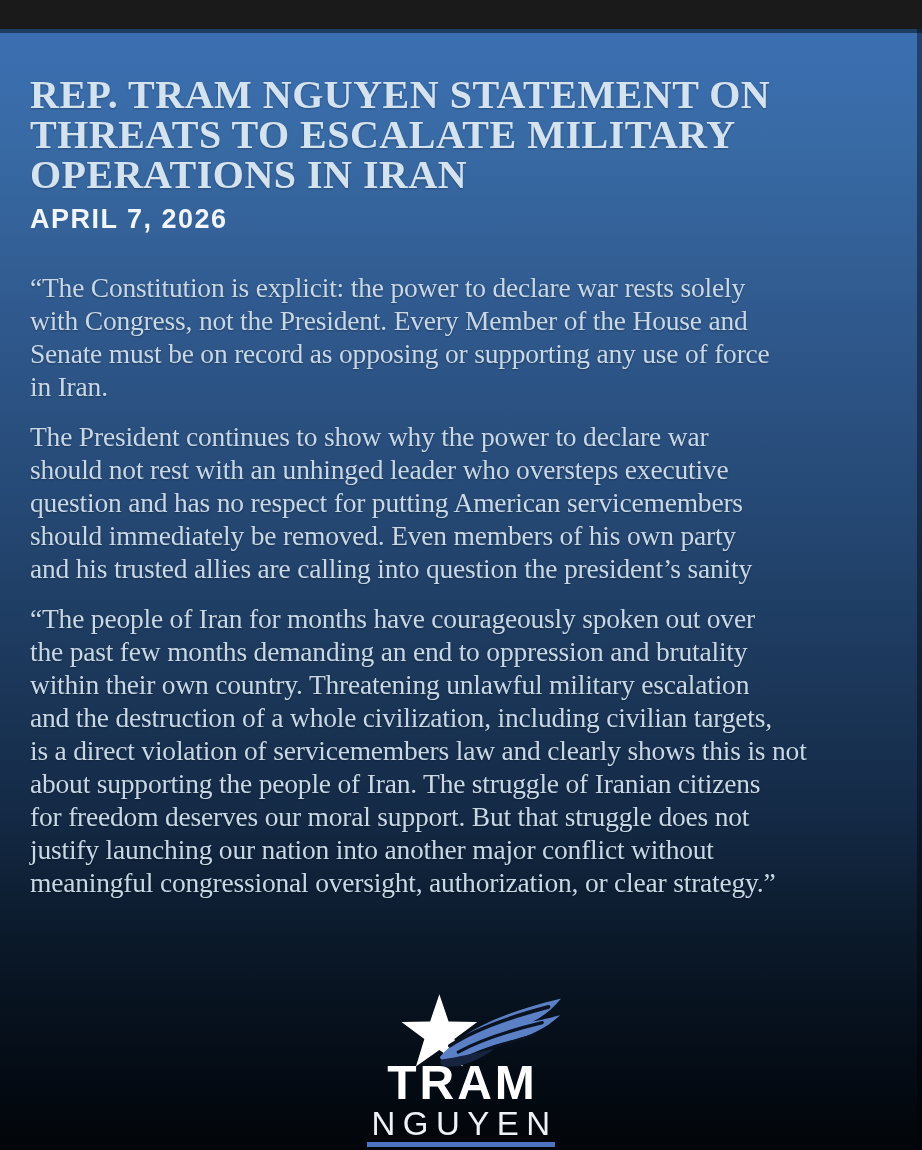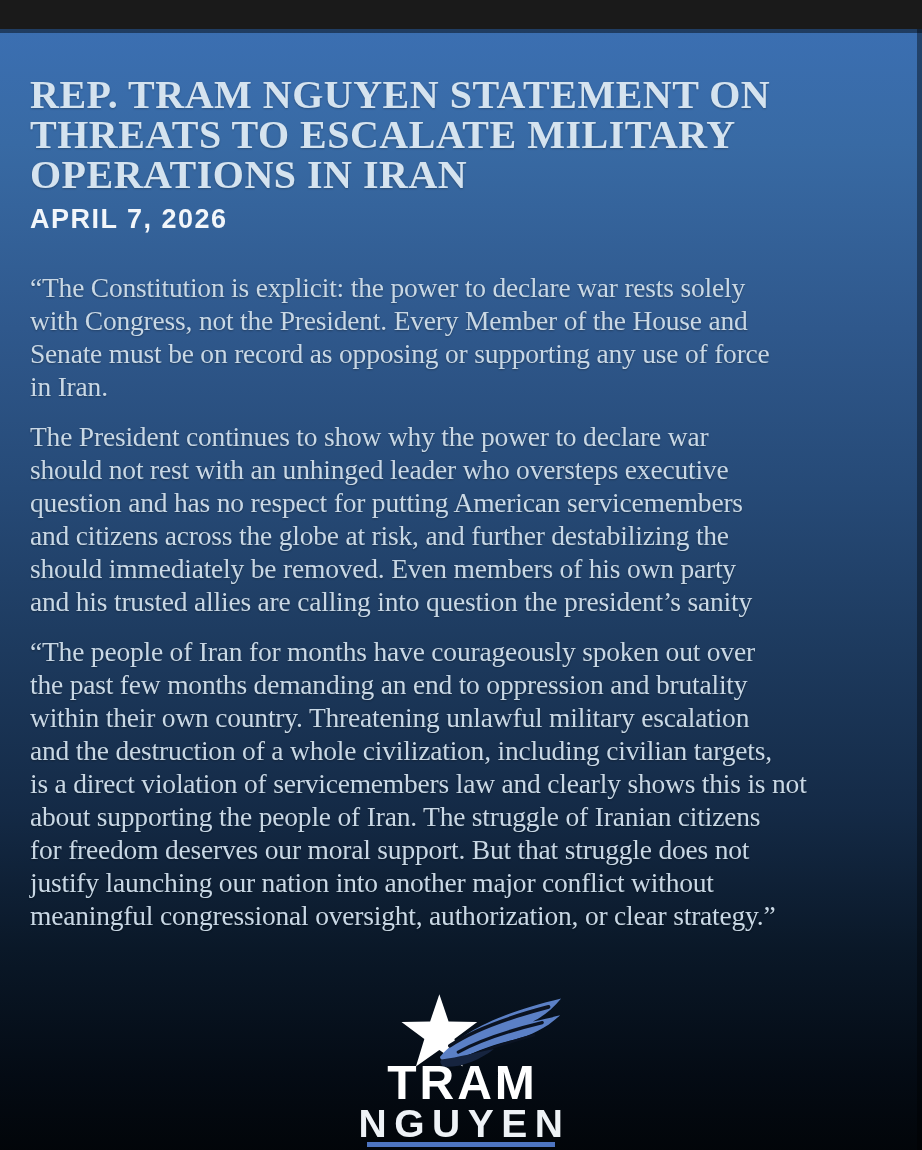--- a/index.html
+++ b/index.html
@@ -96,23 +96,23 @@
     font-size: 48px;
     line-height: 46px;
     font-weight: bold;
     letter-spacing: 3px;
     text-indent: 3px;
     color: #ffffff;
   }
 
   .name-last {
     margin-top: 1px;
-    font-size: 39px;
+    font-size: 33px;
     line-height: 33px;
-    font-weight: bold;
+    font-weight: normal;
     letter-spacing: 7.5px;
     text-indent: 7px;
     color: #eef2f6;
   }
 
   .divider {
     width: 188px;
     height: 5px;
     margin-top: 2px;
     background: #4d74c0;
@@ -143,21 +143,20 @@
         <div class="line">“The Constitution is explicit: the power to declare war rests solely</div>
         <div class="line">with Congress, not the President. Every Member of the House and</div>
         <div class="line">Senate must be on record as opposing or supporting any use of force</div>
         <div class="line">in Iran.</div>
       </div>
 
       <div class="para">
         <div class="line">The President continues to show why the power to declare war</div>
         <div class="line">should not rest with an unhinged leader who oversteps executive</div>
         <div class="line">question and has no respect for putting American servicemembers</div>
-        <div class="line">and citizens across the globe at risk, and further destabilizing the</div>
         <div class="line">should immediately be removed. Even members of his own party</div>
         <div class="line">and his trusted allies are calling into question the president’s sanity</div>
       </div>
 
       <div class="para">
         <div class="line">“The people of Iran for months have courageously spoken out over</div>
         <div class="line">the past few months demanding an end to oppression and brutality</div>
         <div class="line">within their own country. Threatening unlawful military escalation</div>
         <div class="line">and the destruction of a whole civilization, including civilian targets,</div>
         <div class="line">is a direct violation of servicemembers law and clearly shows this is not</div>

